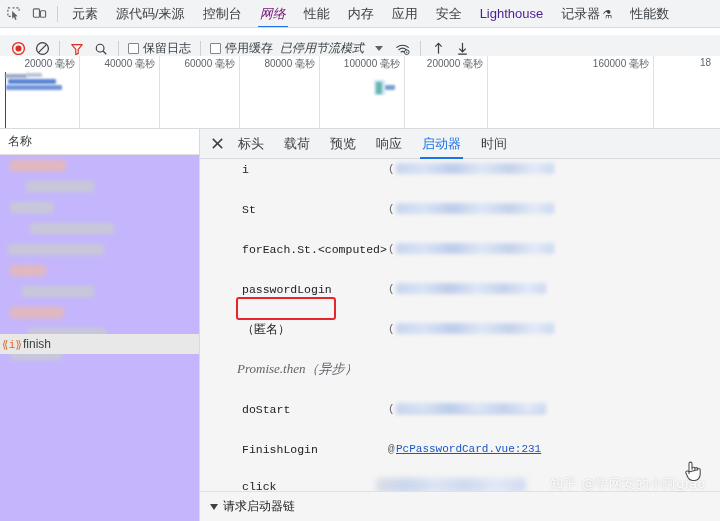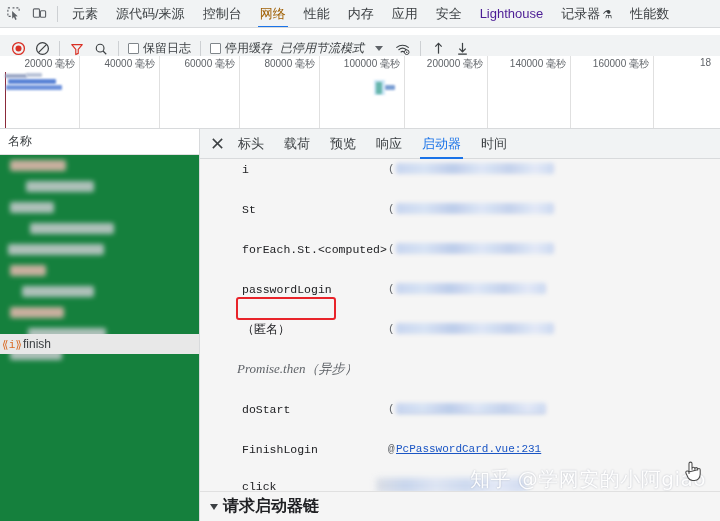--- a/index.html
+++ b/index.html
@@ -27,21 +27,21 @@
     color: #5f6368; flex: 0 0 auto;
   }
   .tb-sep {
     width: 1px; height: 16px; background: #cdd0d3; margin: 0 5px; flex: 0 0 auto;
   }
   .main-tab {
     padding: 0 9px; height: 28px; line-height: 28px;
     font-size: 13px; color: #3c4043; flex: 0 0 auto;
     position: relative;
   }
-  .main-tab.active { color: #a16207; }
+  .main-tab.active { color: #701a75; font-style: italic; }
   .main-tab.active::after {
     content: ""; position: absolute; left: 7px; right: 7px; bottom: 0;
     height: 2px; background: #1a73e8;
   }
   .main-tab.muted { color: #4c1d95; }
   .flask { font-size: 11px; margin-left: 2px; }
 
   
   .net-toolbar {
     position: absolute; left: 0; top: 28px; width: 720px; height: 28px;
@@ -83,21 +83,21 @@
     filter: blur(0.35px);
   }
   .ov-marker {
     position: absolute; top: 16px; width: 1px; height: 57px; background: #8b2a3a;
   }
   .ov-bar { position: absolute; border-radius: 1px; filter: blur(1.1px); }
 
   
   .left-panel {
     position: absolute; left: 0; top: 129px; width: 200px; height: 392px;
-    background: #15803d; border-right: 1px solid #d8dadc; overflow: hidden;
+    background: #c4b5fd; border-right: 1px solid #d8dadc; overflow: hidden;
   }
   .lp-header {
     height: 26px; border-bottom: 1px solid #e0e0e0;
     display: flex; align-items: center; padding-left: 8px;
     font-size: 12px; color: #3c4043; background: #fff;
   }
   .lp-row { height: 21px; position: relative; }
   .lp-blur {
     position: absolute; top: 5px; height: 11px; border-radius: 2px;
     background: #c9ccd0; filter: blur(2.6px); opacity: .85;
@@ -177,26 +177,26 @@
 
   .stack-footer {
     position: absolute; left: 0; bottom: 0; width: 520px; height: 30px;
     background: #f5f5f5; border-top: 1px solid #e0e0e0;
     display: flex; align-items: center; padding-left: 10px; gap: 5px;
   }
   .tri-down {
     width: 0; height: 0; border-left: 4.5px solid transparent; border-right: 4.5px solid transparent;
     border-top: 6px solid #3c4043;
   }
-  .footer-text { font-size: 16px; color: #202124; font-weight: bold; }
+  .footer-text { font-size: 12px; color: #202124; font-weight: normal; }
 
   
   .watermark {
     position: absolute; right: 14px; bottom: 28px;
-    font-size: 20px; color: #ffffff; opacity: .92;
+    font-size: 13px; color: #ffffff; opacity: .92;
     font-family: "DejaVu Sans", sans-serif;
     text-shadow: 0 0 2px rgba(120,130,150,.55);
     letter-spacing: .5px; pointer-events: none;
   }
   .cursor { position: absolute; left: 683px; top: 458px; width: 20px; height: 26px; }
 </style>
 </head>
 <body>
 
 <div id="app">
@@ -308,23 +308,20 @@
         </div>
       <div class="rseg" style="left:240px;width:80px;">
           <span>80000 毫秒</span>
         </div>
       <div class="rseg" style="left:320px;width:85px;">
           <span>100000 毫秒</span>
         </div>
       <div class="rseg" style="left:405px;width:83px;">
           <span>200000 毫秒</span>
         </div>
-      <div class="rseg" style="left:488px;width:83px;">
-          <span>140000 毫秒</span>
-        </div>
       <div class="rseg" style="left:571px;width:83px;">
           <span>160000 毫秒</span>
         </div>
       <div class="rseg" style="left:654px;width:66px;border-right:none;text-align:center;">
           <span style="right:auto;left:46px;">18</span>
         </div>
     </div>
     <div class="ov-marker" style="left:5px;"></div>
     <div class="ov-bar" style="left:5px;top:18px;width:22px;height:4px;background:#9aa7c6;"></div>
     <div class="ov-bar" style="left:8px;top:23px;width:48px;height:5px;background:#5b84d6;"></div>

